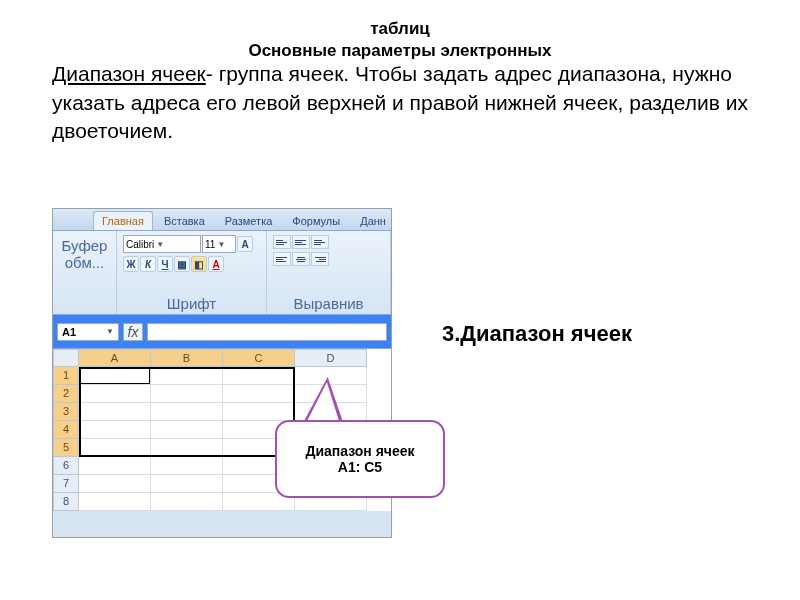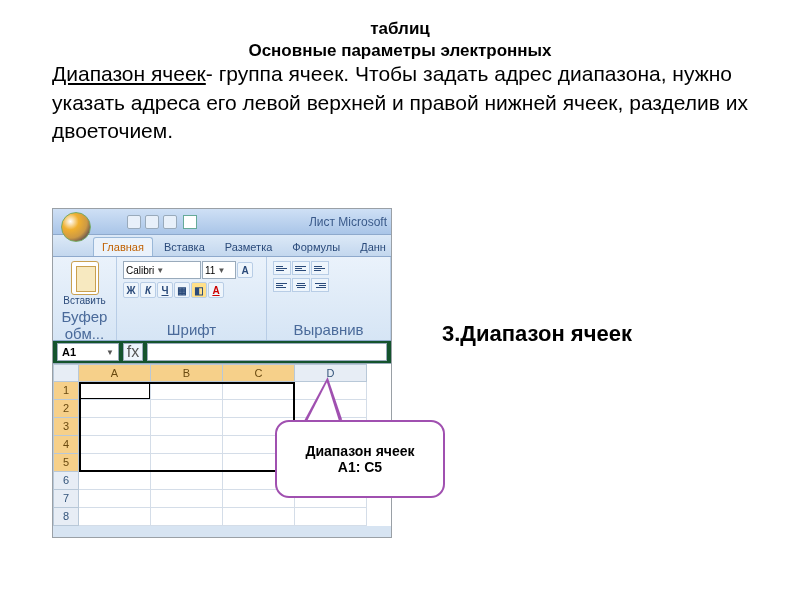--- a/index.html
+++ b/index.html
@@ -97,26 +97,26 @@
   .paste-ico:before{content:"";position:absolute;left:4px;top:4px;width:18px;height:24px;background:#f7e9c0;border:1px solid #c9a050;}
   .paste-lbl{font-size:10px;text-align:center;color:#2a4a7a;}
   .font-row{display:flex;gap:1px;align-items:center;}
   .combo{height:18px;background:#fff;border:1px solid #9ab;font-size:10px;padding:1px 2px;display:flex;align-items:center;}
   .combo .dd{margin-left:2px;font-size:8px;color:#555;}
   .mini-btn{width:16px;height:16px;background:#eef5fc;border:1px solid #b8cde6;display:flex;align-items:center;justify-content:center;font-size:10px;font-weight:bold;color:#2a4a7a;border-radius:2px;}
   .align-row{display:flex;gap:1px;}
   .align-btn{width:18px;height:14px;background:#eef5fc;border:1px solid #b8cde6;display:flex;flex-direction:column;justify-content:center;gap:1px;padding:1px 2px;}
   .align-btn span{height:1px;background:#2a4a7a;}
   .formula-bar{
-    height:23px;background:#14532d;border-bottom:1px solid #9ab;
+    height:34px;background:#3b82f6;border-bottom:1px solid #9ab;
     display:flex;align-items:center;
   }
   .namebox{width:62px;height:18px;background:#fff;border:1px solid #9ab;margin-left:4px;font-size:11px;padding:1px 4px;display:flex;align-items:center;justify-content:space-between;font-weight:bold;}
   .namebox .dd{font-size:8px;color:#555;}
-  .fx-btn{width:20px;height:18px;border:1px solid #9ab;background:#eef5fc;margin-left:4px;display:flex;align-items:center;justify-content:center;font-size:16px;color:#555;}
+  .fx-btn{width:20px;height:18px;border:1px solid #9ab;background:#eef5fc;margin-left:4px;display:flex;align-items:center;justify-content:center;font-style:italic;font-size:14px;color:#555;}
   .fx-input{flex:1;height:18px;background:#fff;border:1px solid #9ab;margin:0 4px;}
   .grid{background:#fff;position:relative;}
   .col-headers{display:flex;height:18px;}
   .corner{width:26px;border:1px solid #b8c8d8;background:#e7edf5;}
   .col-h{width:72px;border:1px solid #b8c8d8;border-left:none;background:#e7edf5;text-align:center;font-size:11px;color:#33547a;line-height:16px;}
   .rows{}
   .row{display:flex;height:18px;}
   .row-h{width:26px;border:1px solid #b8c8d8;border-top:none;background:#e7edf5;text-align:center;font-size:11px;color:#33547a;line-height:16px;}
   .cell{width:72px;border:1px solid #d4dde8;border-top:none;border-left:none;background:#fff;}
   .sel-overlay{
@@ -179,43 +179,29 @@
 <div class="page-title">
   <div>таблиц</div>
   <div>Основные параметры электронных</div>
 </div>
 
 <div class="body-text">
   <span class="term">Диапазон ячеек</span><span>- группа ячеек. Чтобы задать адрес диапазона, нужно указать адреса его левой верхней и правой нижней ячеек,  разделив их двоеточием.</span>
 </div>
 
 <div class="excel">
-  <div class="titlebar">
-    <div class="office-btn"></div>
-    <div class="qat">
-      <span></span>
-      <span></span>
-      <span></span>
-    </div>
-    <span class="doc-icon"></span>
-    <span class="title-text">Лист Microsoft</span>
-  </div>
   <div class="ribbon-tabs">
     <div class="rtab active">Главная</div>
     <div class="rtab">Вставка</div>
     <div class="rtab">Разметка</div>
     <div class="rtab">Формулы</div>
     <div class="rtab">Данн</div>
   </div>
   <div class="ribbon">
     <div class="group" style="width:64px">
-      <div>
-        <div class="paste-ico"></div>
-        <div class="paste-lbl">Вставить</div>
-      </div>
       <div class="group-label">Буфер обм...</div>
     </div>
     <div class="group" style="width:150px">
       <div>
         <div class="font-row">
           <div class="combo" style="width:78px">
               <span>Calibri</span>
               <span class="dd">▼</span>
             </div>
           <div class="combo" style="width:34px">

